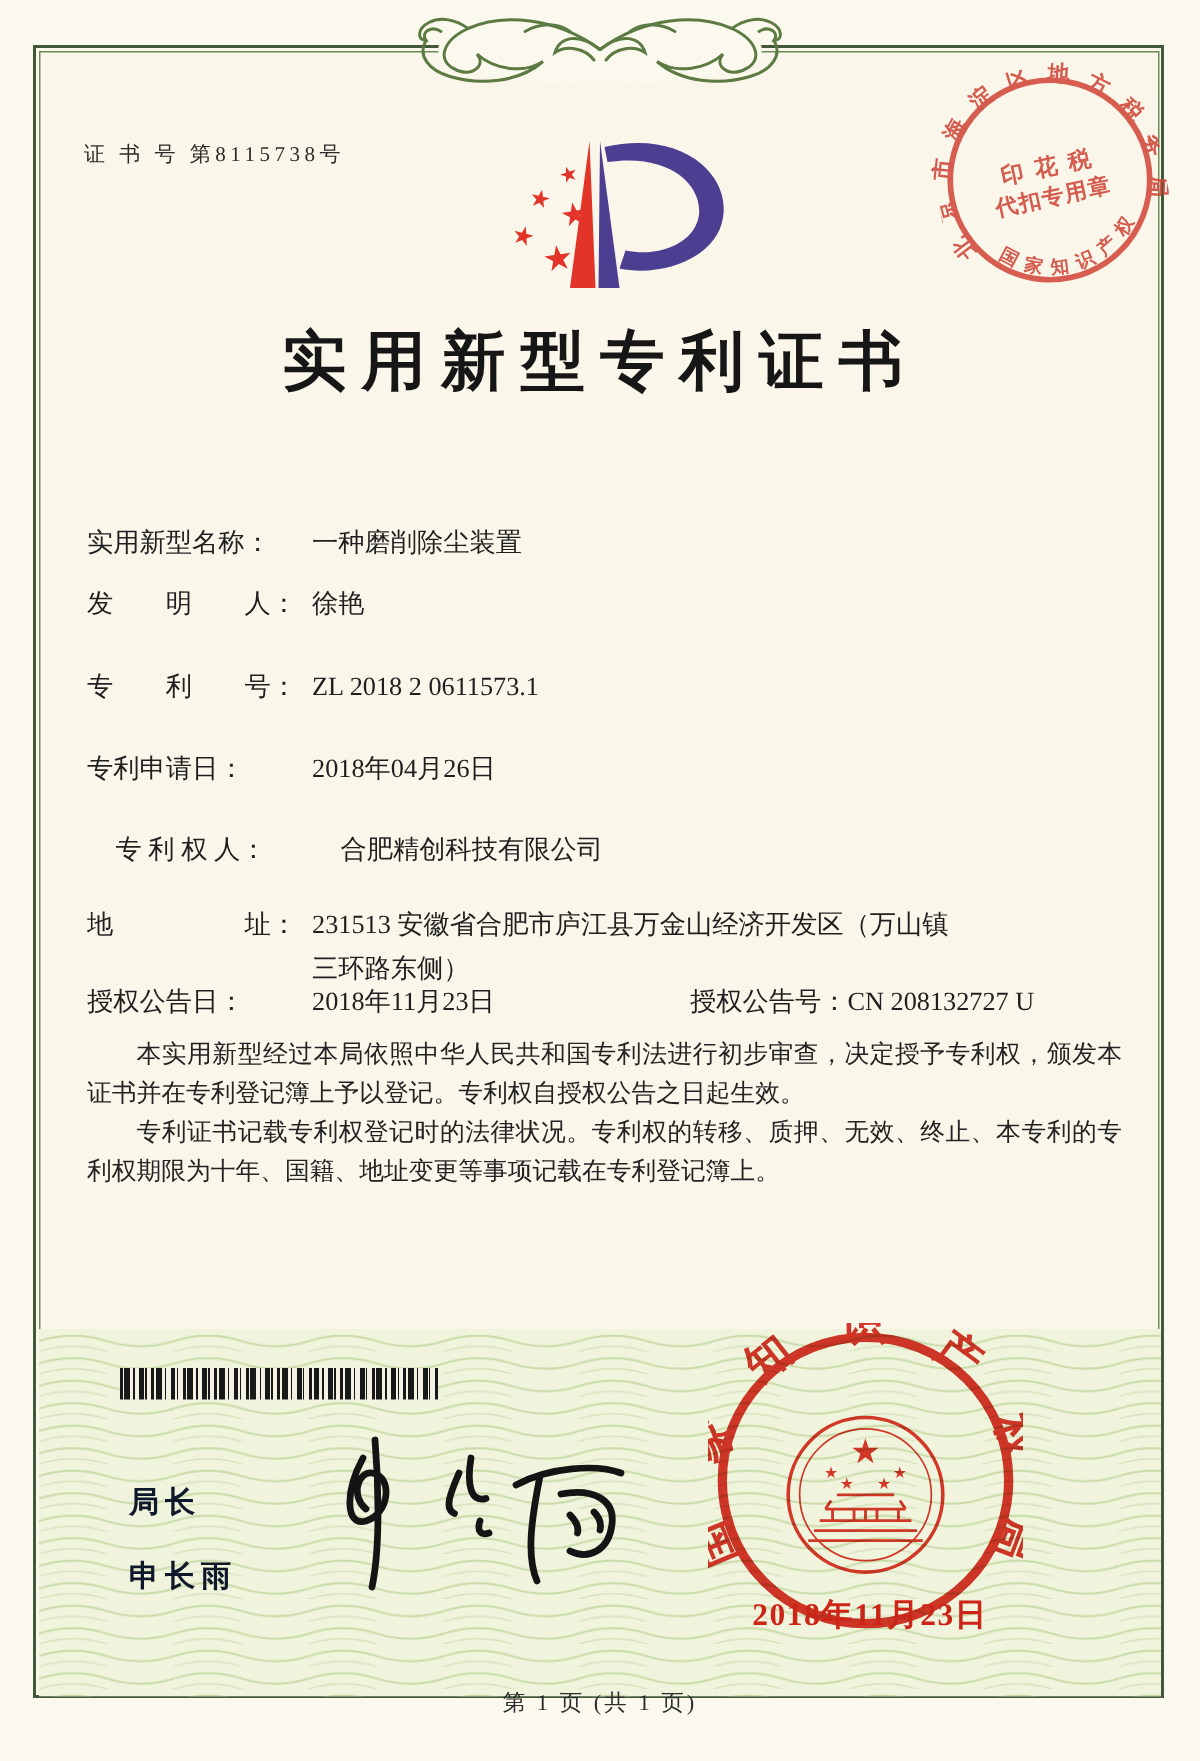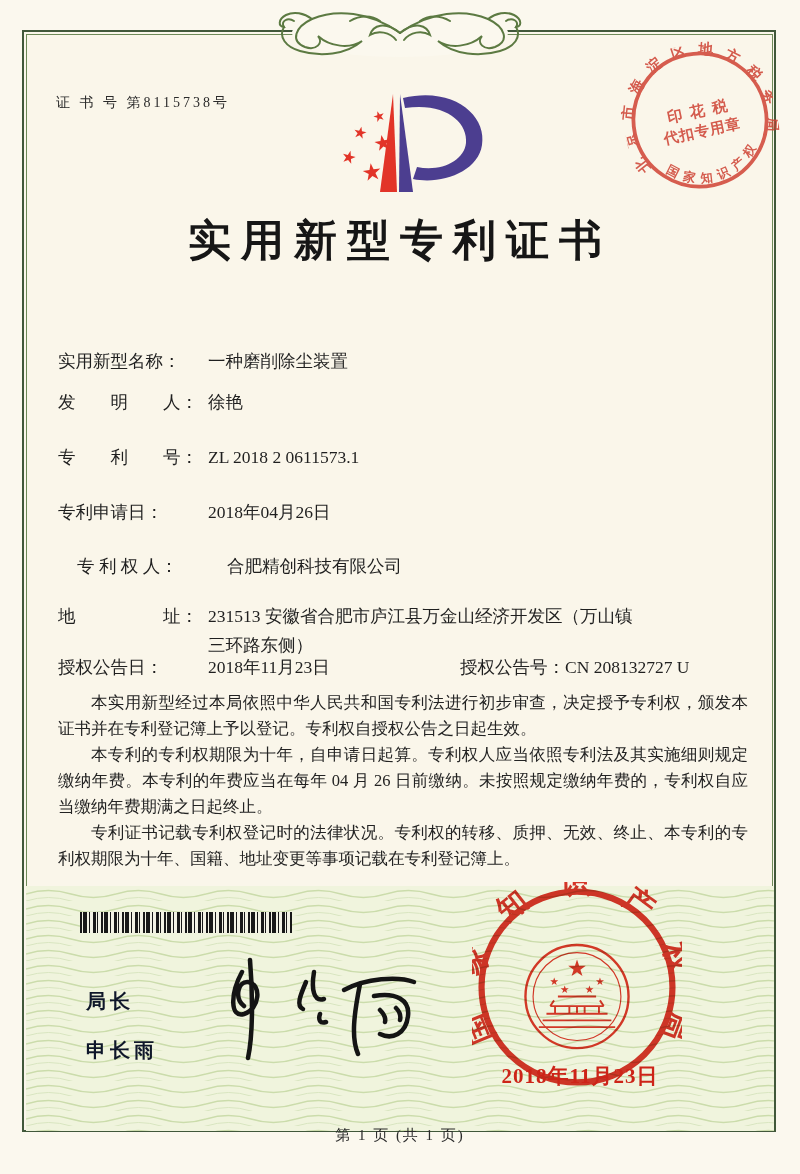--- a/index.html
+++ b/index.html
@@ -193,21 +193,20 @@
 </div>
 <div class="field f-grant">
   <span class="lab">授权公告日：</span><span>2018年11月23日</span>
   <span class="grant-no">
     <span>授权公告号：</span><span>CN 208132727 U</span>
   </span>
 </div>
 
 <div class="paras">
   <p>本实用新型经过本局依照中华人民共和国专利法进行初步审查，决定授予专利权，颁发本证书并在专利登记簿上予以登记。专利权自授权公告之日起生效。</p>
-  <p>本专利的专利权期限为十年，自申请日起算。专利权人应当依照专利法及其实施细则规定缴纳年费。本专利的年费应当在每年 04 月 26 日前缴纳。未按照规定缴纳年费的，专利权自应当缴纳年费期满之日起终止。</p>
   <p>专利证书记载专利权登记时的法律状况。专利权的转移、质押、无效、终止、本专利的专利权期限为十年、国籍、地址变更等事项记载在专利登记簿上。</p>
 </div>
 
 <div class="barcode"></div>
 
 <div class="signoff">
   <span>局长</span>
   <span class="name">申长雨</span>
 </div>
 

